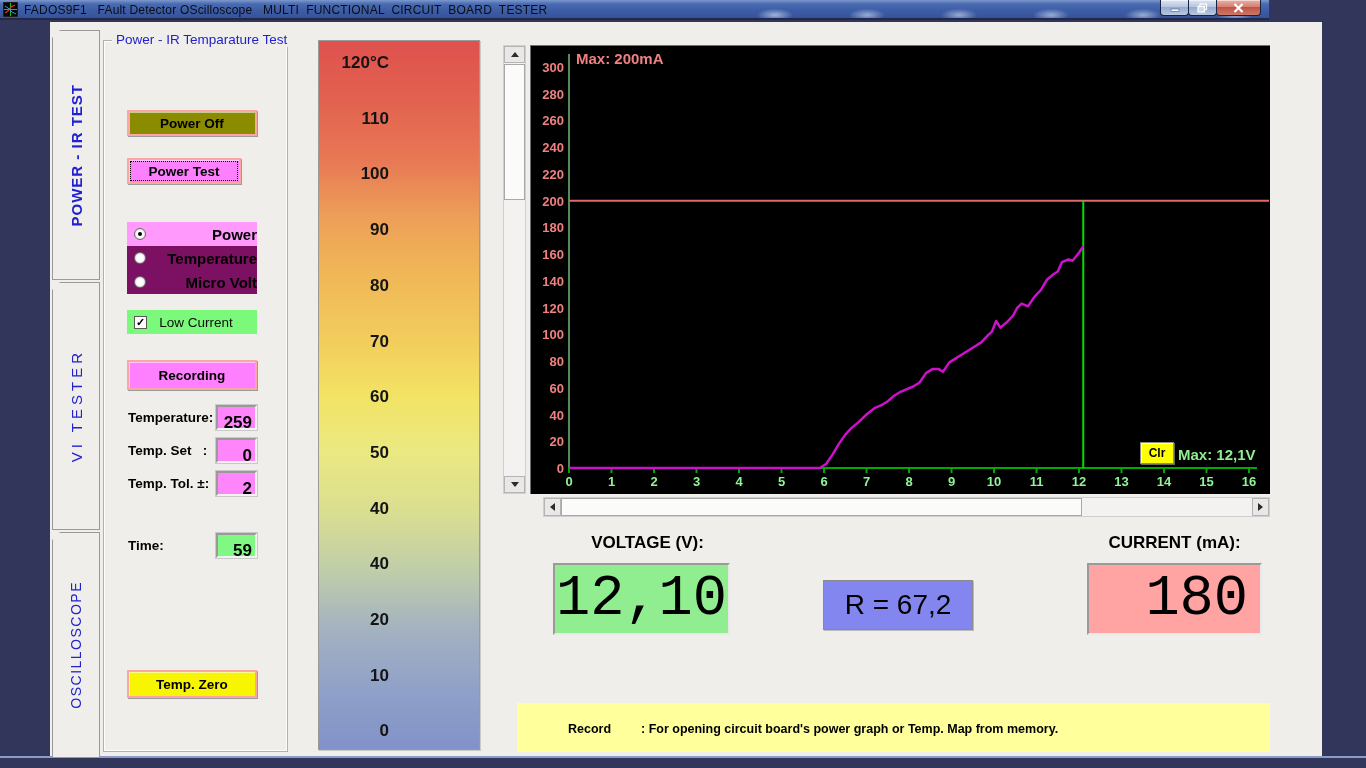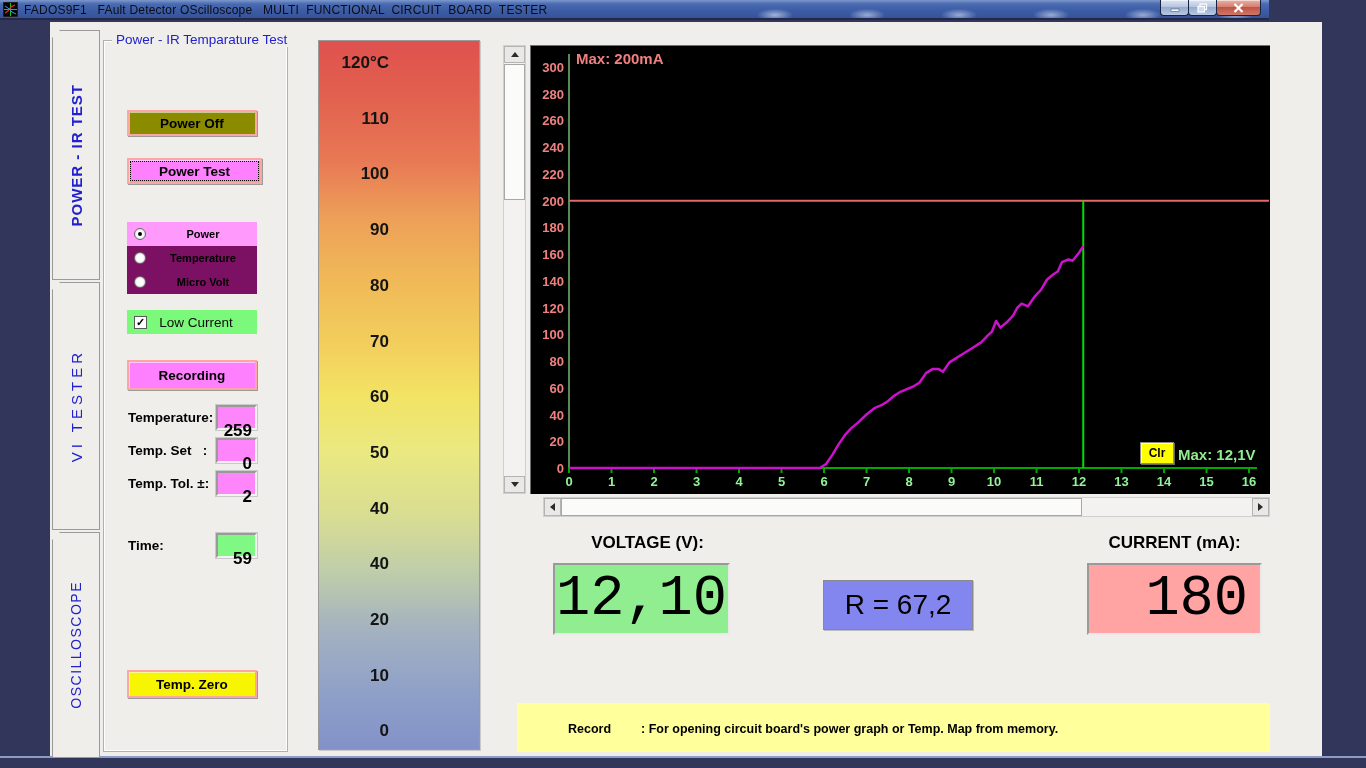--- a/index.html
+++ b/index.html
@@ -44,46 +44,46 @@
   
   .groupbox { position:absolute; left:103px; top:40px; width:185px; height:712px;
     border:1px solid #b0b0b0; box-shadow:inset 0 0 0 1px #fdfdfd; }
   .groupbox-title { position:absolute; left:8px; top:-9px; background:#efeeea; padding:0 4px;
     color:#2121cf; font-size:13.5px; white-space:nowrap; }
 
   .btn { position:absolute; display:flex; align-items:center; justify-content:center;
     font-weight:bold; font-size:13.5px; color:#000; border:2px solid #fca5a5;
     box-shadow:1px 1px 0 #9b9b9b, inset 1px 1px 0 rgba(255,255,255,.55); cursor:default; }
   .btn-poweroff { left:127px; top:110px; width:130px; height:26px; background:#8b8b00; }
-  .btn-powertest { left:127px; top:158px; width:135px; height:26px; background:#ff80ff;
+  .btn-powertest { left:127px; top:158px; width:114px; height:26px; background:#ff80ff;
     outline:1px dotted #000; outline-offset:-4px; }
   .btn-recording { left:127px; top:360px; width:130px; height:30px; background:#ff80ff; }
   .btn-tempzero { left:127px; top:670px; width:130px; height:28px; background:#f8f500; }
 
   
   .mode-rows { position:absolute; left:127px; top:222px; width:130px; }
   .mode-row { position:relative; height:24px; display:flex; align-items:center; }
   .mode-row.sel-bg { background:#ff9afc; }
   .mode-row.dark-bg { background:#7c1062; }
   .radio { position:absolute; left:7px; width:12px; height:12px; border-radius:50%;
     background:radial-gradient(#ffffff 40%, #cfcfcf); border:1px solid #6a6a6a; }
   .radio.on::after { content:""; position:absolute; left:3px; top:3px; width:4px; height:4px;
     border-radius:50%; background:#000; }
-  .mode-label { flex:1; text-align:center; font-weight:bold; font-size:11px; color:#000; padding-left:22px; }
+  .mode-label { flex:1; text-align:right; font-weight:bold; font-size:15px; color:#000; padding-left:22px; }
 
   .lowcurrent { position:absolute; left:127px; top:310px; width:130px; height:24px; background:#7bf97b;
     display:flex; align-items:center; }
   .checkbox { position:absolute; left:7px; width:13px; height:13px; background:#fff;
     border:1px solid #5a5a5a; display:flex; align-items:center; justify-content:center;
     font-size:11px; font-weight:bold; color:#000; line-height:11px; }
   .lc-label { flex:1; text-align:center; font-size:13.5px; color:#0a0a0a; padding-left:8px; }
 
   .field-label { position:absolute; left:128px; font-weight:bold; font-size:13.5px; color:#000; white-space:pre; }
   .field-box { position:absolute; left:216px; width:41px; height:25px; text-align:right;
-    font-weight:bold; font-size:17px; color:#000; padding:14px 3px 0 0;
+    font-weight:bold; font-size:17px; color:#000; padding:6px 3px 0 0;
     border:2px solid; border-color:#9a9a9a #f2f2f2 #f2f2f2 #9a9a9a; box-shadow:0 0 0 1px #c9c9c9; }
   .pinkf { background:#ff86fa; } .greenf { background:#7ff984; }
 
   
   .tempbar { position:absolute; left:318px; top:40px; width:162px; height:710px;
     border:1px solid #9a9a9a; box-shadow:1px 1px 0 #c9c9c9;
     background:linear-gradient(#df514e 0%, #e2614f 8%, #e87955 17%, #eda058 25%, #f0b757 33%,
       #f2cc5c 42%, #f2e364 50%, #eae981 58%, #d9dd92 67%, #bfcdaa 75%, #a4b2c0 83%, #8fa0c9 92%, #8292c8 100%); }
   .temp-label { position:absolute; left:6px; width:48px; text-align:right; font-weight:bold;
     font-size:17px; color:#141414; white-space:nowrap;margin-left:16px; }

